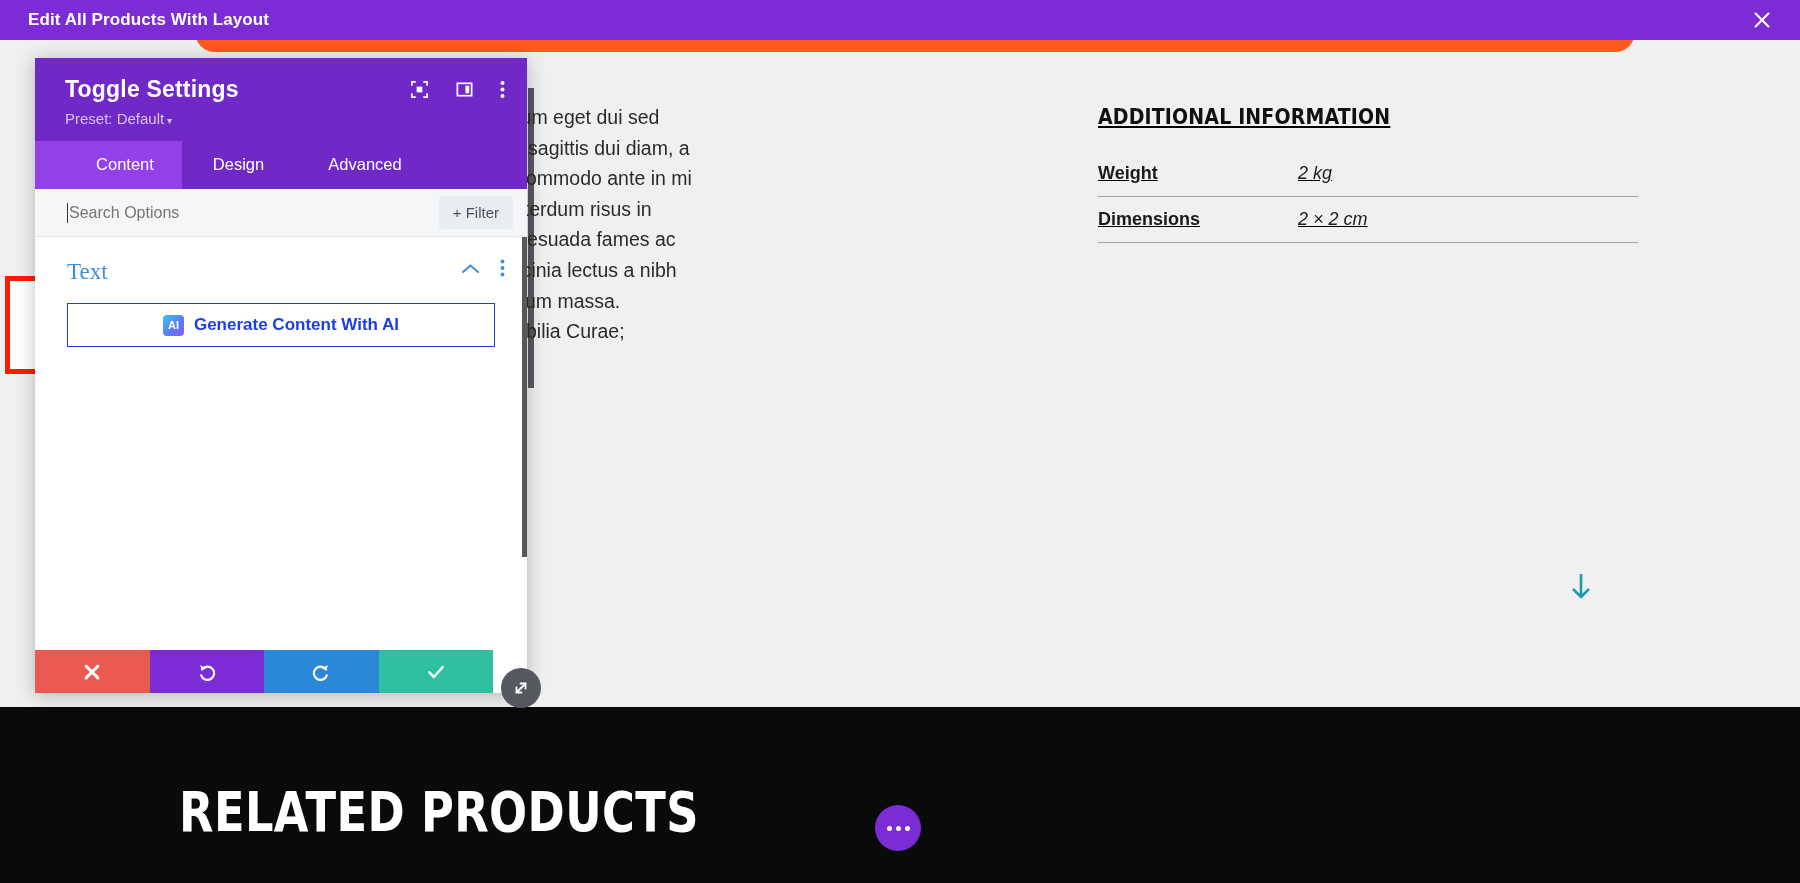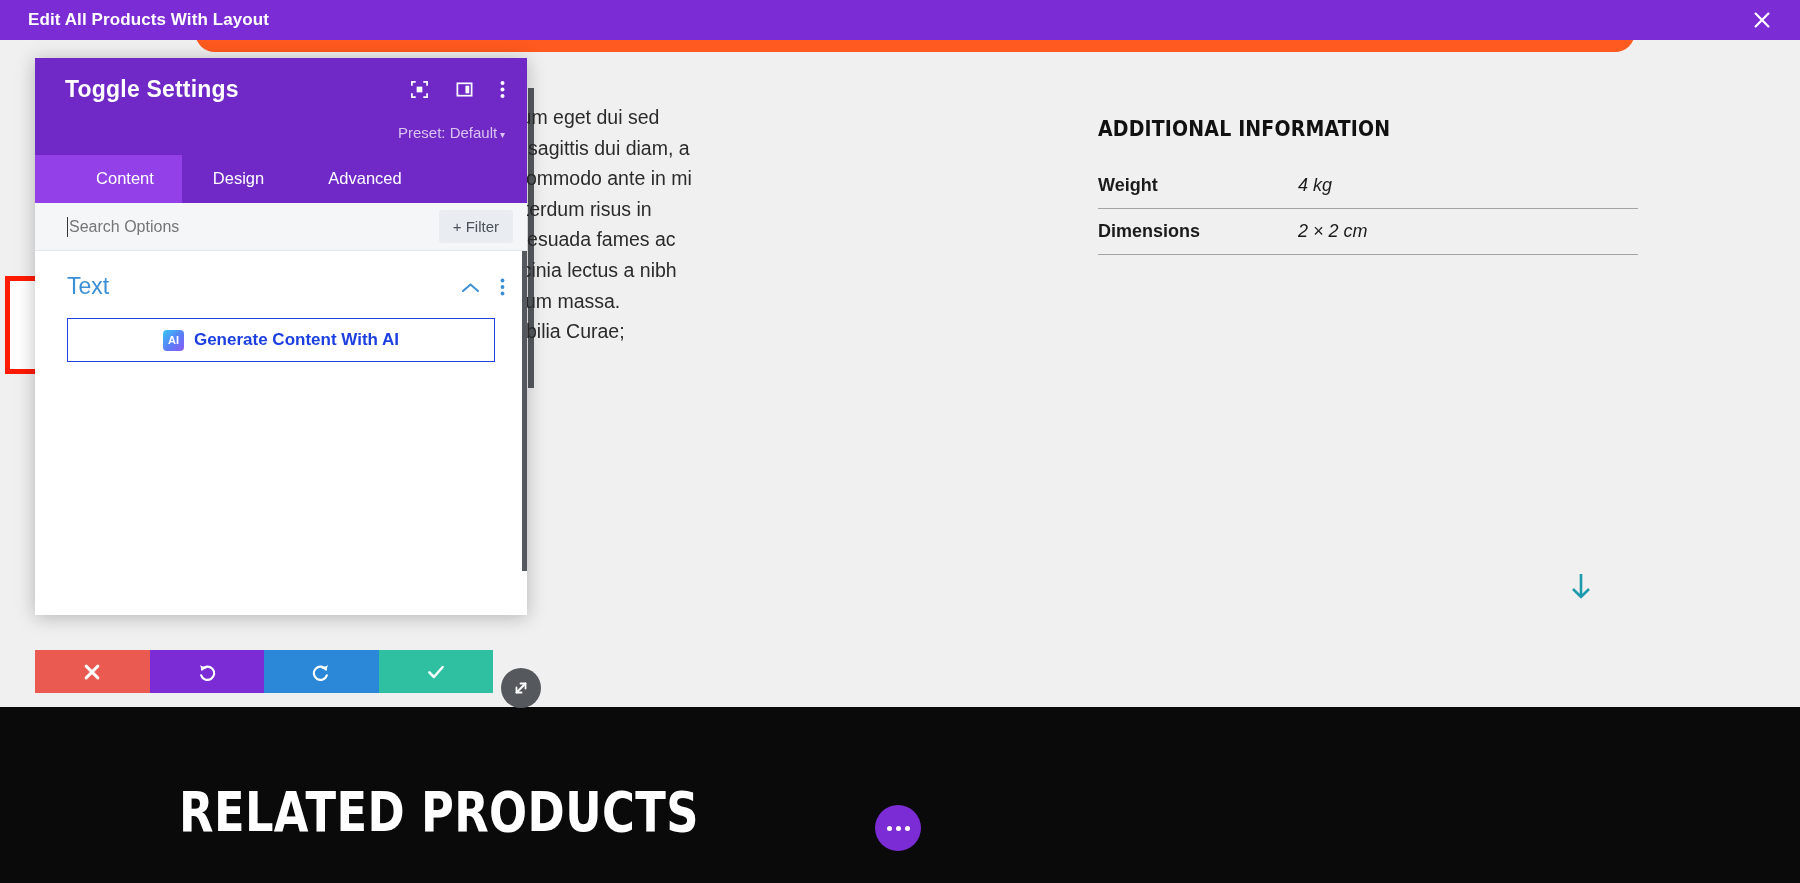--- a/index.html
+++ b/index.html
@@ -55,21 +55,21 @@
   #col-rule {
     position: absolute; left: 518px; top: 48px; width: 6px; height: 258px;
     background: #56595e;
   }
   #col-rule2 {
     position: absolute; left: 518px; top: 306px; width: 6px; height: 42px;
     background: #56595e;
   }
 
   
-  #addinfo { position: absolute; left: 1088px; top: 76px; width: 540px; }
+  #addinfo { position: absolute; left: 1088px; top: 64px; width: 540px; text-decoration: underline; }
   #addinfo h2 {
     font-family: "DejaVu Sans", sans-serif;
     font-size: 22px; font-weight: 700; letter-spacing: .2px;
     color: #111; text-transform: uppercase;
     transform: scaleX(.86); transform-origin: left center;
   }
   #addinfo table { width: 540px; border-collapse: collapse; margin-top: 22px; }
   #addinfo td { padding: 12px 0 12px 0; font-size: 18px; border-bottom: 1px solid #a3a3a3; }
   #addinfo td.k { font-weight: 700; color: #1b1b1b; width: 200px; }
   #addinfo td.v { font-style: italic; color: #1b1b1b; }
@@ -97,32 +97,32 @@
     width: 46px; height: 46px; border-radius: 50%;
     background: #7b2cd4; display: flex; align-items: center;
     justify-content: center; cursor: pointer; z-index: 30;
   }
   #dots-btn span {
     width: 5px; height: 5px; border-radius: 50%; background: #fff; margin: 0 2px;
   }
 
   
   #modal {
-    position: absolute; left: 35px; top: 58px; width: 492px; height: 557px;
+    position: absolute; left: 35px; top: 58px; width: 492px; height: 635px;
     background: #4d7c0f; box-shadow: 0 2px 18px rgba(0,0,0,.25);
     z-index: 50; display: flex; flex-direction: column;
   }
   #modal-head {
     background: #7029c7; padding: 18px 22px 14px 30px; position: relative;
   }
   #modal-head h1 {
     color: #fff; font-size: 23px; font-weight: 700; letter-spacing: .2px;
   }
   #modal-head .preset {
-    color: #d9c4f2; font-size: 15px; margin-top: 21px; text-align: right;
+    color: #d9c4f2; font-size: 15px; margin-top: 7px;
   }
   #modal-head .preset .caret { font-size: 10px; }
   #head-icons {
     position: absolute; right: 22px; top: 22px; display: flex; align-items: center; gap: 26px;
   }
   #head-icons .hi { cursor: pointer; display: flex; align-items: center; }
   #head-icons svg { display: block; }
 
   #tabs { display: flex; background: #7029c7; }
   #tabs .tab {
@@ -148,22 +148,23 @@
     position: absolute; left: 32px; top: 14px; width: 1px; height: 20px; background: #333;
   }
   #filter-btn {
     background: #e9edf2; color: #4a5158; font-size: 15px;
     padding: 8px 14px; border-radius: 3px; cursor: pointer; white-space: nowrap;
   }
 
   #modal-body { flex: 1; overflow: hidden; position: relative; background: #fff; }
 
   .section-head {
-    display: flex; align-items: flex-end; justify-content: space-between;
+    display: flex; align-items: flex-start; justify-content: space-between;
     padding: 22px 22px 16px 32px;
+    font-family: Liberation Serif, serif;
   }
   .section-head .name { color: #3a8fd6; font-size: 23px; }
   .section-head .acts { display: flex; align-items: center; gap: 20px; color: #3a8fd6; }
   .section-head .acts div { cursor: pointer; }
 
   #ai-btn {
     margin: 2px 32px 0 32px; height: 44px; border: 1px solid #1b3fe0;
     display: flex; align-items: center; justify-content: center; gap: 10px;
     color: #1b3fe0; font-size: 17px; font-weight: 600; cursor: pointer;
     background: #fff;
@@ -274,21 +275,21 @@
       <div class="ln">ien pulvinar, dictum elit a, bibendum massa.</div>
       <div class="ln">us ultuctus et ultrices posuere cubilia Curae;</div>
     </div>
 
     <div id="addinfo">
       <h2>Additional Information</h2>
       <table>
         <tbody>
             <tr>
           <td class="k">Weight</td>
-          <td class="v">4 kg</td>
+          <td class="v">2 kg</td>
         </tr>
         <tr>
           <td class="k">Dimensions</td>
           <td class="v">2 × 2 cm</td>
         </tr>
       </tbody>
         </table>
     </div>
   </div>
 

